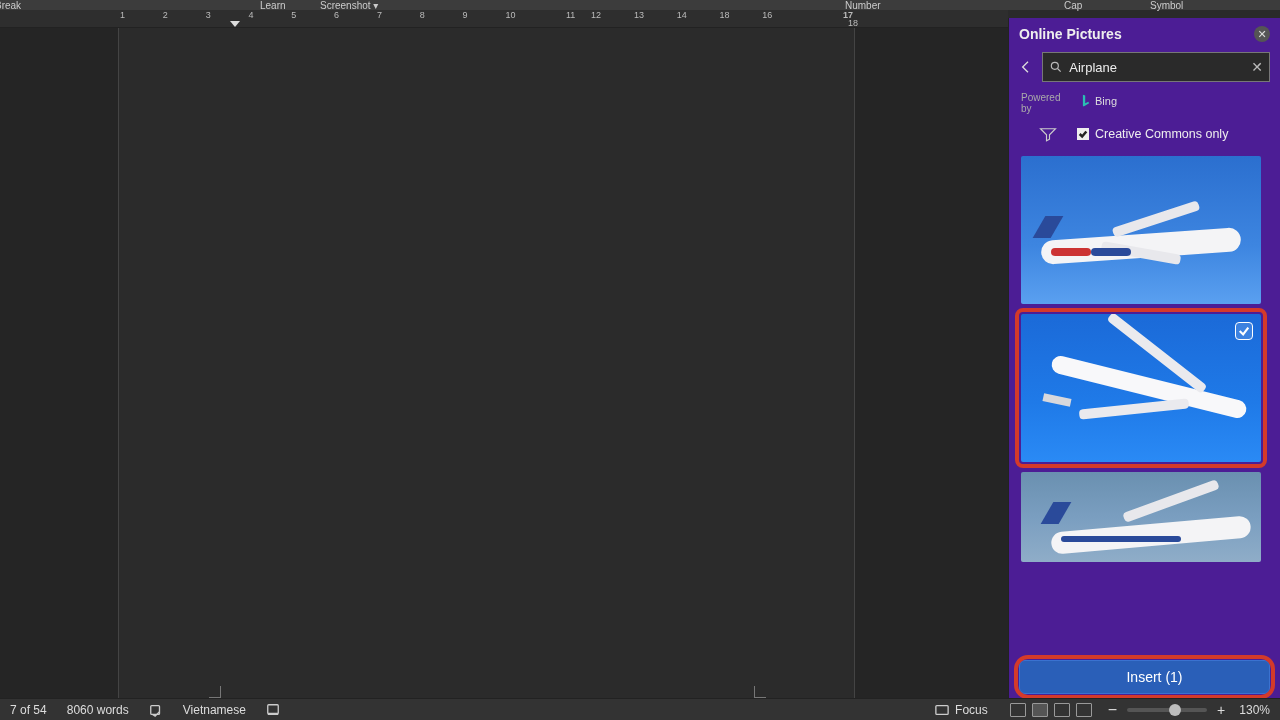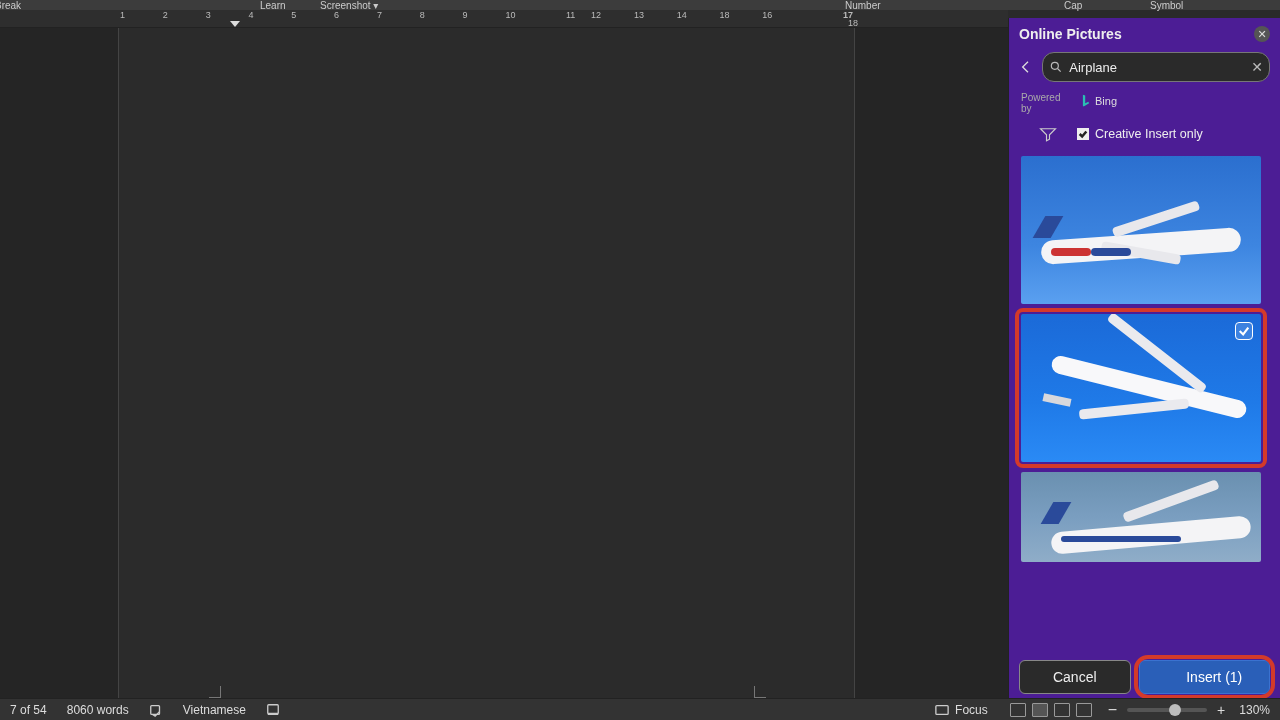--- a/index.html
+++ b/index.html
@@ -30,21 +30,21 @@
 
 
 .sidepane { position: absolute; top: 10px; right: 0; width: 272px; bottom: 22px; background: #4c1d95; border-left: 1px solid #222; display: flex; flex-direction: column; margin-top: 8px; }
 .sidepane-header { display: flex; align-items: center; justify-content: space-between; padding: 8px 10px 6px 10px; }
 .sidepane-header h2 { font-size: 14px; font-weight: 600; color: #eee; }
 .close-x { width: 16px; height: 16px; border-radius: 8px; background: #555; color: #ddd; font-size: 11px; display: flex; align-items: center; justify-content: center; cursor: pointer; }
 
 .search-row { display: flex; align-items: center; gap: 8px; padding: 4px 10px 8px 8px; }
 .back-btn { width: 22px; height: 22px; display: flex; align-items: center; justify-content: center; cursor: pointer; color: #ddd; }
 .back-btn svg { width: 16px; height: 16px; stroke: #ddd; fill: none; stroke-width: 2; }
-.search-box { flex: 1; height: 30px; background: #2a2a2a; border: 1px solid #777; border-radius: 12px; display: flex; align-items: center; padding: 0 6px; gap: 6px; }
+.search-box { flex: 1; height: 30px; background: #2a2a2a; border: 1px solid #777; border-radius: 0; display: flex; align-items: center; padding: 0 6px; gap: 6px; }
 .search-box svg { width: 14px; height: 14px; stroke: #bbb; fill: none; stroke-width: 2; }
 .search-box input { flex: 1; background: transparent; border: none; outline: none; color: #eee; font-size: 13px; }
 .search-box .clear { color: #bbb; font-size: 14px; cursor: pointer; }
 
 .powered-row { display: flex; align-items: flex-start; gap: 18px; padding: 2px 10px 6px 12px; font-size: 10px; color: #aaa; }
 .bing { display: flex; align-items: center; gap: 4px; font-size: 11px; color: #ddd; margin-top: 2px; }
 .bing svg { width: 10px; height: 14px; fill: #2abfb3; }
 
 .filter-row { display: flex; align-items: center; gap: 20px; padding: 6px 10px 10px 30px; font-size: 12.5px; color: #eee; }
 .filter-row svg { width: 18px; height: 16px; stroke: #ccc; fill: none; stroke-width: 1.5; }
@@ -209,21 +209,21 @@
     <div class="filter-row">
       <svg viewBox="0 0 24 20">
           <path d="M2 3h20l-8 8v6l-4 2v-8z"></path>
         </svg>
       <label class="cc-check">
         <span class="box">
             <svg viewBox="0 0 12 12">
               <path d="M2 6l3 3 5-6"></path>
             </svg>
           </span>
-        <span>Creative Insert only</span>
+        <span>Creative Commons only</span>
       </label>
     </div>
 
     <div class="results">
 
       <div class="thumb">
         <div class="sky sky1"></div>
         <div class="plane" style="left:20px; top:48px; width:200px; height:70px;">
           <div class="fuselage" style="left:0; top:30px; width:200px; height:24px; transform:rotate(-4deg);"></div>
           <div class="wing" style="left:70px; top:10px; width:90px; height:10px; transform:rotate(-18deg); border-radius:4px;"></div>
@@ -254,21 +254,20 @@
         <div class="plane" style="left:30px; top:10px; width:200px; height:80px;">
           <div class="fuselage" style="left:0; top:42px; width:200px; height:22px; transform:rotate(-5deg);"></div>
           <div class="wing" style="left:70px; top:14px; width:100px; height:10px; transform:rotate(-20deg); border-radius:4px;"></div>
           <div class="tail" style="left:-4px; top:20px; width:18px; height:22px; transform:skewX(-30deg); background:#2a4a9a;"></div>
           <div class="bluestripe" style="left:10px; top:54px; width:120px; height:6px; border-radius:3px;"></div>
         </div>
       </div>
     </div>
 
     <div class="action-row">
-      <div class="btn btn-cancel">Cancel</div>
       <div class="btn btn-insert">Insert (1)</div>
     </div>
 
   </div>
 
   <div class="statusbar">
     <div class="seg">7 of 54</div>
     <div class="seg">8060 words</div>
     <div class="seg">
       <svg viewBox="0 0 16 16">

